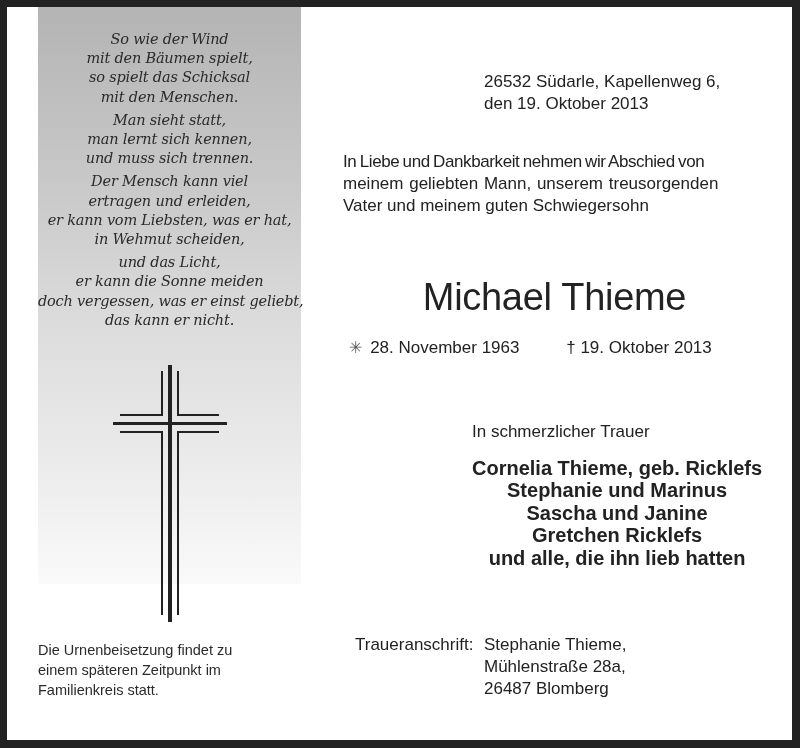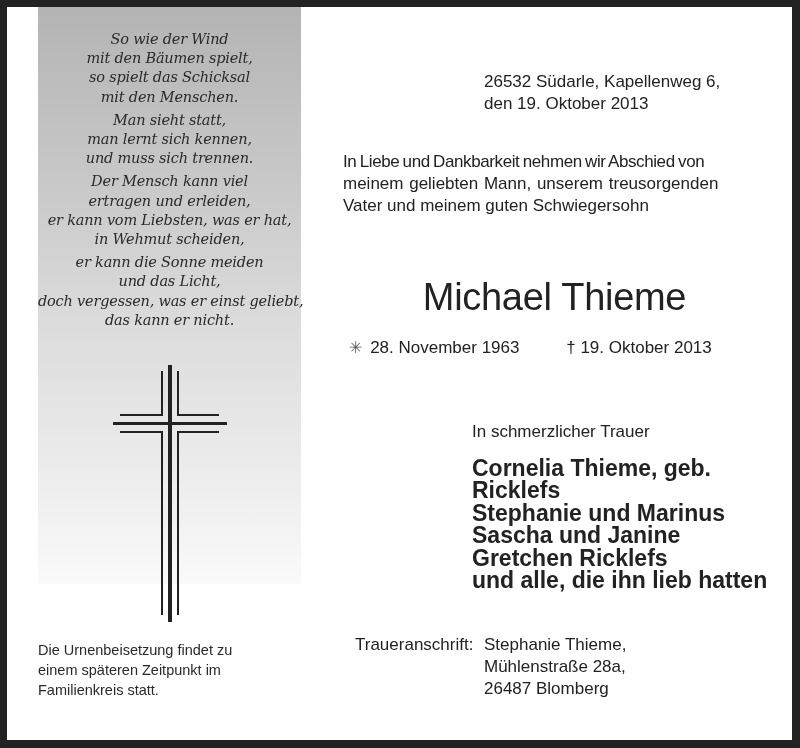--- a/index.html
+++ b/index.html
@@ -47,22 +47,22 @@
     .dates {
       position: absolute; left: 342px; top: 330px; font-size: 17px; line-height: 22px; color: #222;
     }
     .dates span { display: inline-block; }
     .birth { margin-right: 42px; }
     .star { color: #555; font-size: 16px; margin-right: 3px; }
     .mourning {
       position: absolute; left: 465px; top: 414px; font-size: 17px; line-height: 22px; color: #222;
     }
     .mourners {
-      position: absolute; left: 465px; top: 450px; font-size: 23px; line-height: 22.4px;
-      font-weight: bold; color: #222;
+      position: absolute; left: 465px; top: 450px; font-size: 20px; line-height: 22.4px;
+      font-weight: bold; color: #222; text-align: center;
     }
     .contact {
       position: absolute; left: 336px; top: 627px; font-size: 17px; line-height: 22px; color: #222;
       display: flex;
       margin-left: 12px;
     }
     .contact-label { width: 129px; }
   </style>
 </head>
 <body>
@@ -82,22 +82,22 @@
         <div>man lernt sich kennen,</div>
         <div>und muss sich trennen.</div>
       </div>
       <div class="stanza">
         <div>Der Mensch kann viel</div>
         <div>ertragen und erleiden,</div>
         <div>er kann vom Liebsten, was er hat,</div>
         <div>in Wehmut scheiden,</div>
       </div>
       <div class="stanza">
+        <div>und das Licht,</div>
         <div>er kann die Sonne meiden</div>
-        <div>und das Licht,</div>
         <div>doch vergessen, was er einst geliebt,</div>
         <div>das kann er nicht.</div>
       </div>
     </div>
 
     <svg class="cross" viewBox="0 0 263 733" width="263" height="733">
       <g fill="#222">
 
         <rect x="130" y="358" width="4" height="257"></rect>
 

